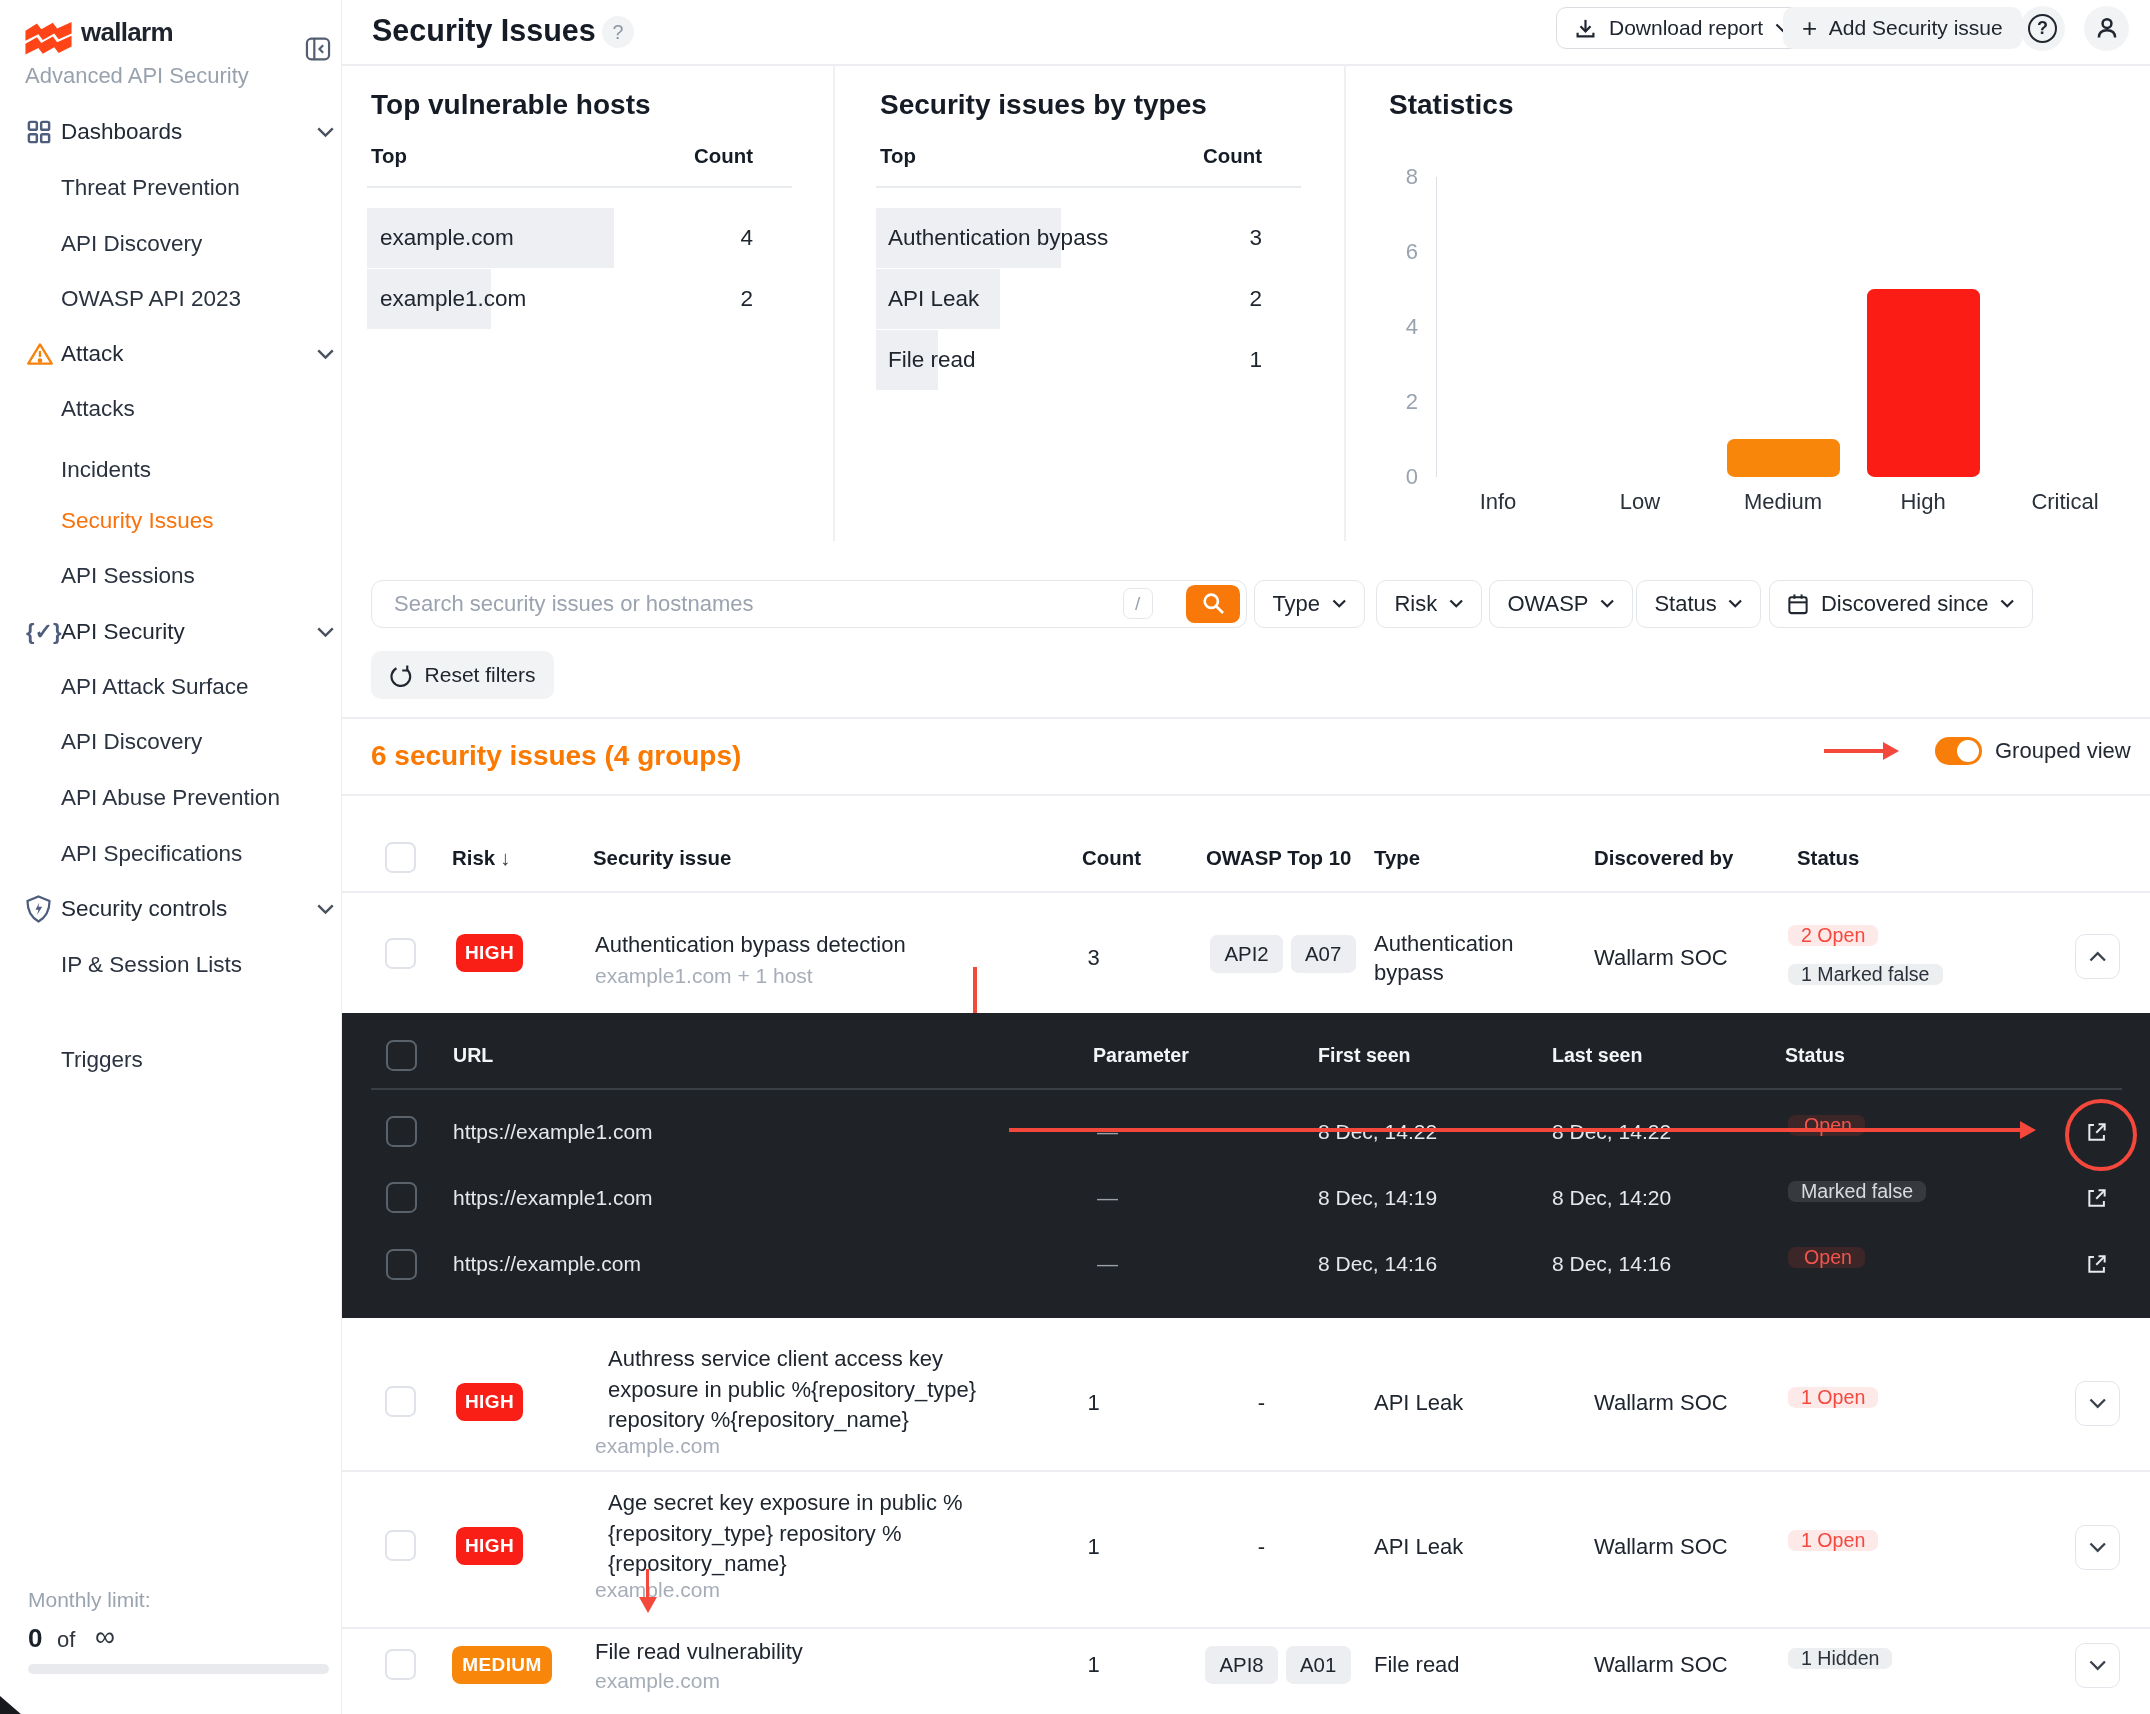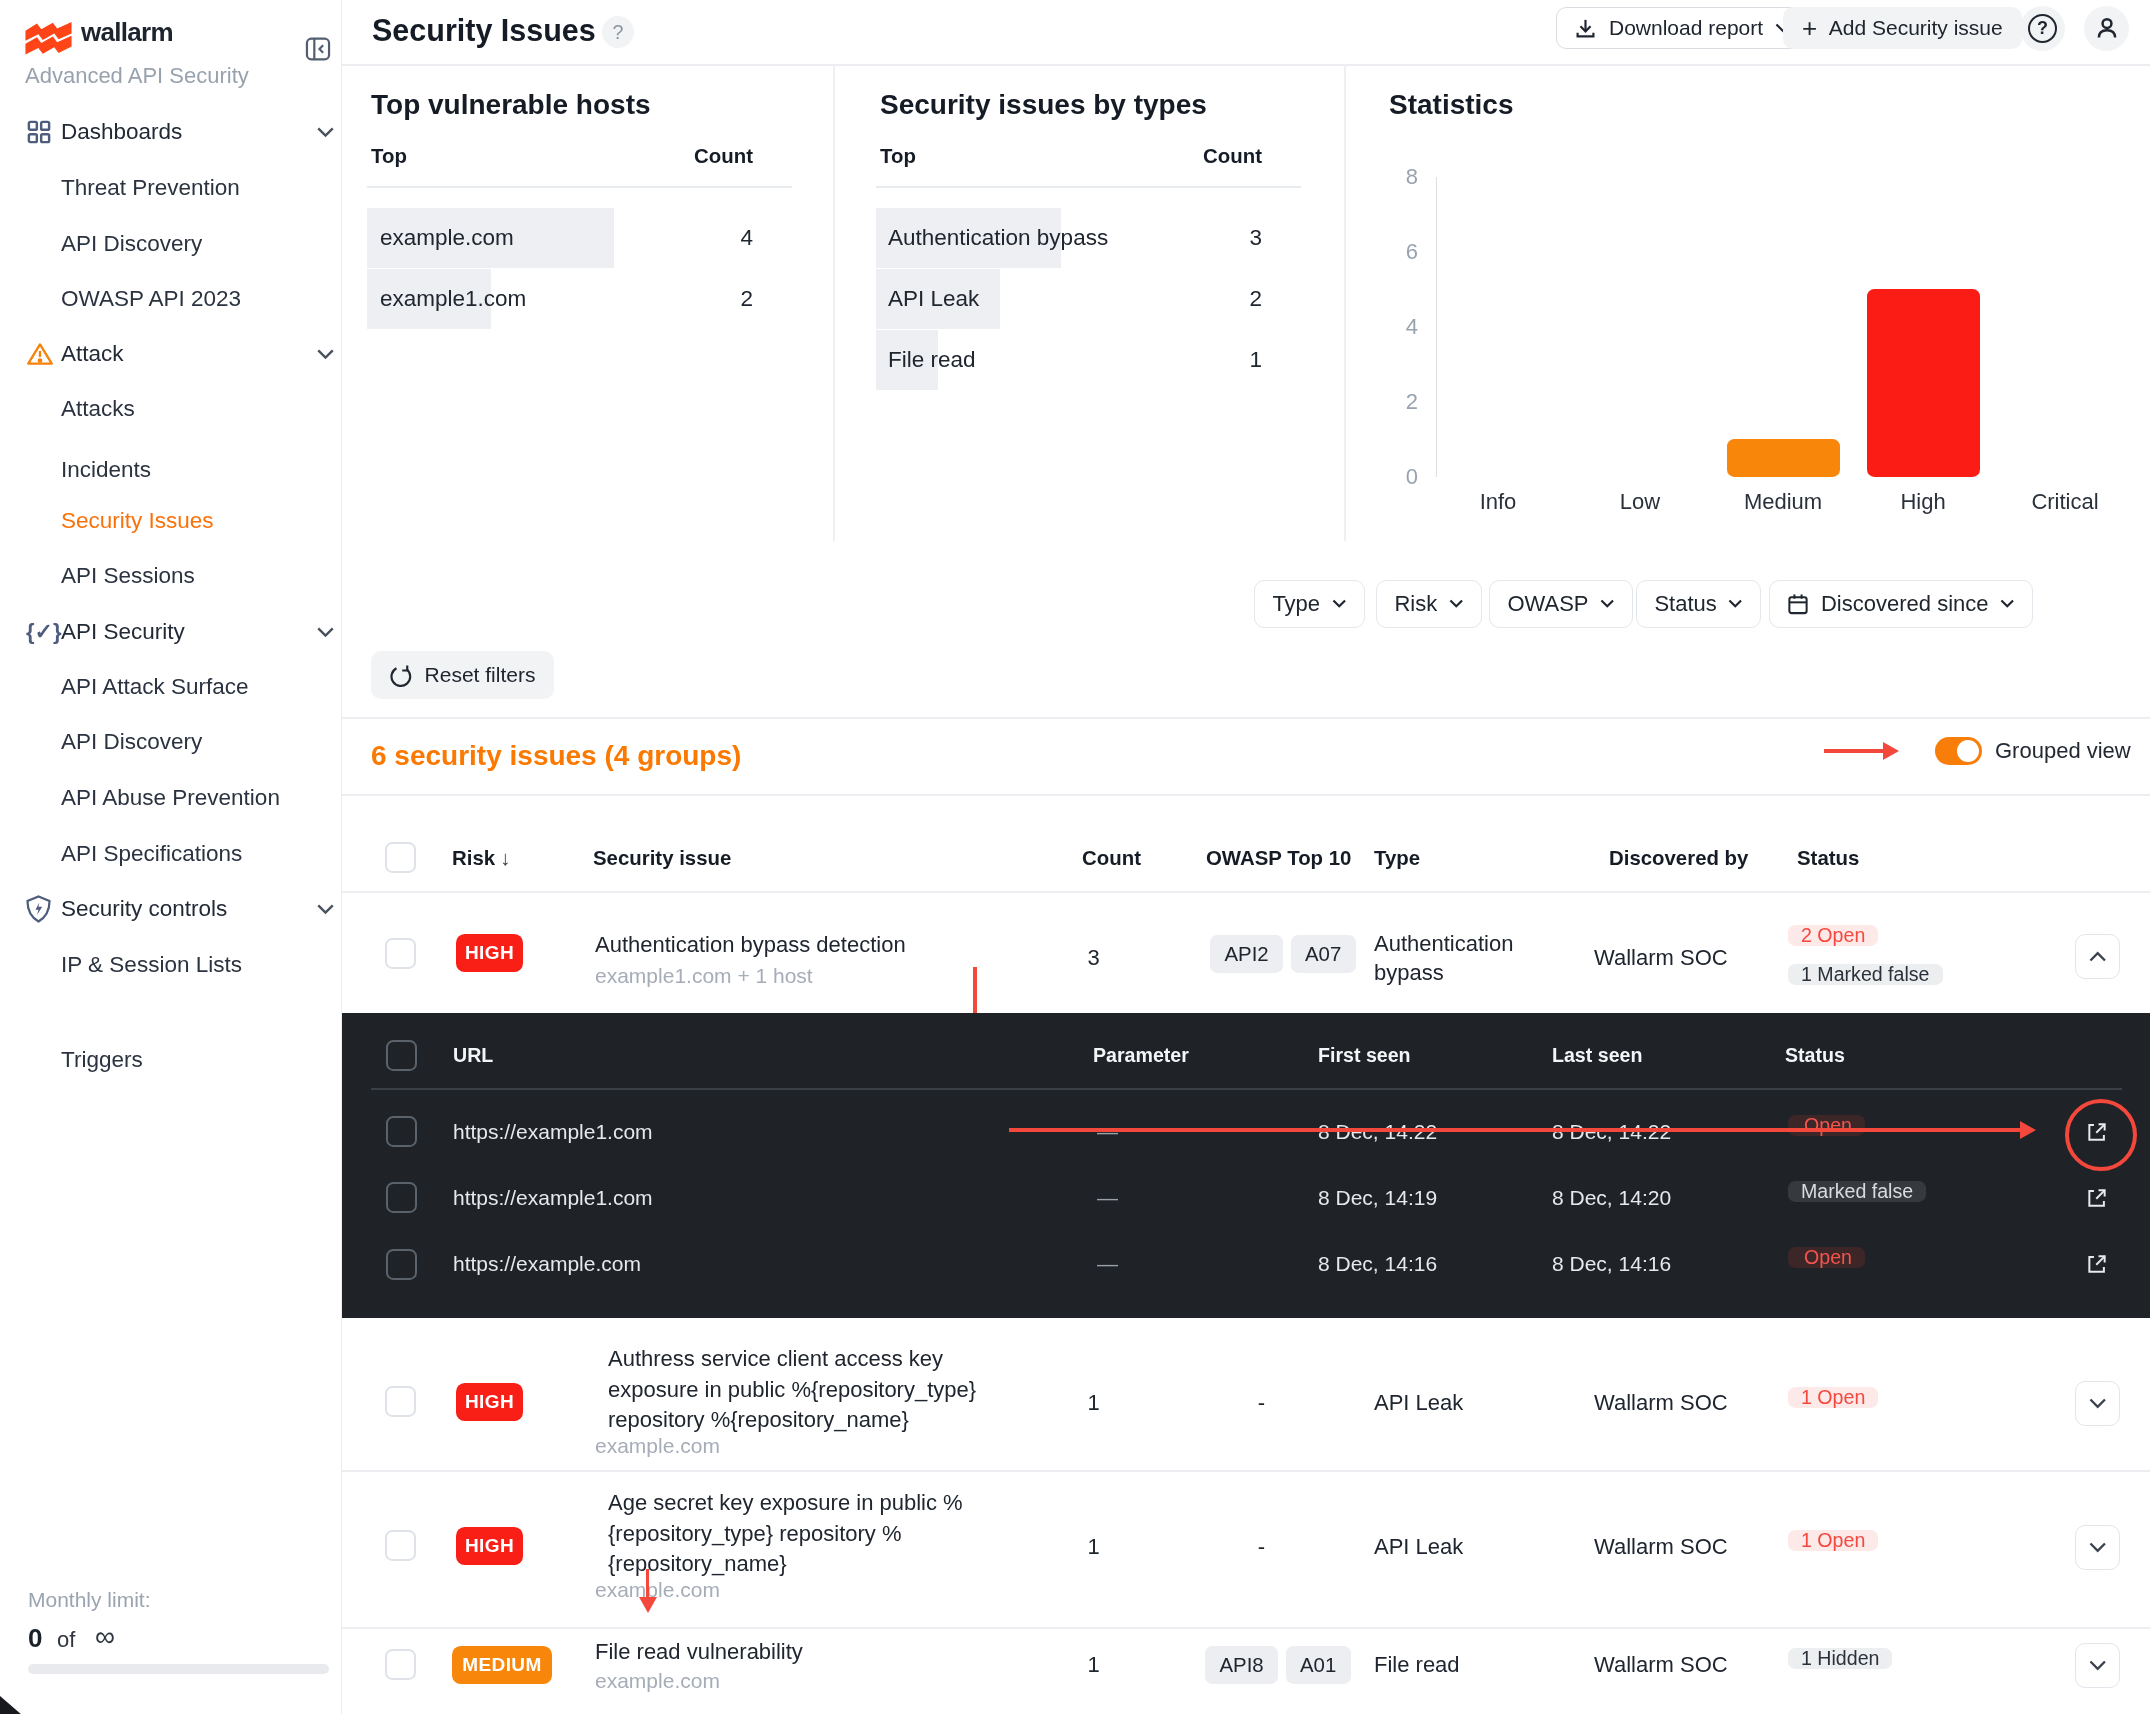--- a/index.html
+++ b/index.html
@@ -257,20 +257,30 @@
     <div class="cbar" style="left: 290px; height: 38px; background: rgb(248, 134, 11);"></div>
     <div class="cbar" style="left: 430px; height: 188px; background: rgb(251, 29, 21);"></div>
     <div class="cbar" style="left: 572px; height: 0px; background: rgb(154, 163, 175);"></div>
   </div>
   <span class="xcat" style="left:1429px;">Info</span>
   <span class="xcat" style="left:1571px;">Low</span>
   <span class="xcat" style="left:1714px;">Medium</span>
   <span class="xcat" style="left:1854px;">High</span>
   <span class="xcat" style="left:1996px;">Critical</span>
 
+  <div id="searchbox">
+    <span id="search-ph">Search security issues or hostnames</span>
+    <span id="slash-chip">/</span>
+    <span id="search-go">
+      <svg width="25" height="25" viewBox="0 0 34 34" fill="none" stroke="#fff" stroke-width="3.6">
+          <circle cx="14" cy="14" r="9"></circle>
+          <line x1="21" y1="21" x2="30" y2="30"></line>
+        </svg>
+    </span>
+  </div>
   <div class="fbtn" style="left:1254px;">
     <span>Type</span>
     <svg width="14.5" height="9.5" viewBox="0 0 20 13" fill="none" stroke="currentColor" stroke-width="3">
         <polyline points="2,2 10,10 18,2"></polyline>
       </svg>
   </div>
   <div class="fbtn" style="left:1376px;">
     <span>Risk</span>
     <svg width="14.5" height="9.5" viewBox="0 0 20 13" fill="none" stroke="currentColor" stroke-width="3">
         <polyline points="2,2 10,10 18,2"></polyline>
@@ -320,21 +330,21 @@
 
   <div class="sep" style="left:342px;top:794px;width:1809px;"></div>
 
   <div class="cb" style="left:385px;top:842px;"></div>
   <span class="thead" style="left:452px;top:858px;">Risk</span>
   <span class="thead" style="left:500px;top:858px;font-weight:400;color:#3A424D;">↓</span>
   <span class="thead" style="left:593px;top:858px;">Security issue</span>
   <span class="thead" style="left:1046px;top:858px;width:95px;text-align:right;">Count</span>
   <span class="thead" style="left:1206px;top:858px;">OWASP Top 10</span>
   <span class="thead" style="left:1374px;top:858px;">Type</span>
-  <span class="thead" style="left:1594px;top:858px;margin-left:15px;">Discovered by</span>
+  <span class="thead" style="left:1594px;top:858px;">Discovered by</span>
   <span class="thead" style="left:1797px;top:858px;">Status</span>
   <div class="sep" style="left:342px;top:891px;width:1809px;"></div>
 
   <div>
     <div class="cb" style="left:385px;top:938px;"></div>
     <div class="badge" style="left:456px;top:934px;width:67px;height:38px;background:#FA1F16;">HIGH</div>
     <span class="cell" style="left:595px;top:945px;">Authentication bypass detection</span>
     <span class="issue-host" style="left:595px;top:964px;">example1.com + 1 host</span>
     <span class="cell" style="left:1046px;top:958px;width:95px;text-align:center;">3</span>
     <span class="abs" style="left:1210px;top:935px;">

